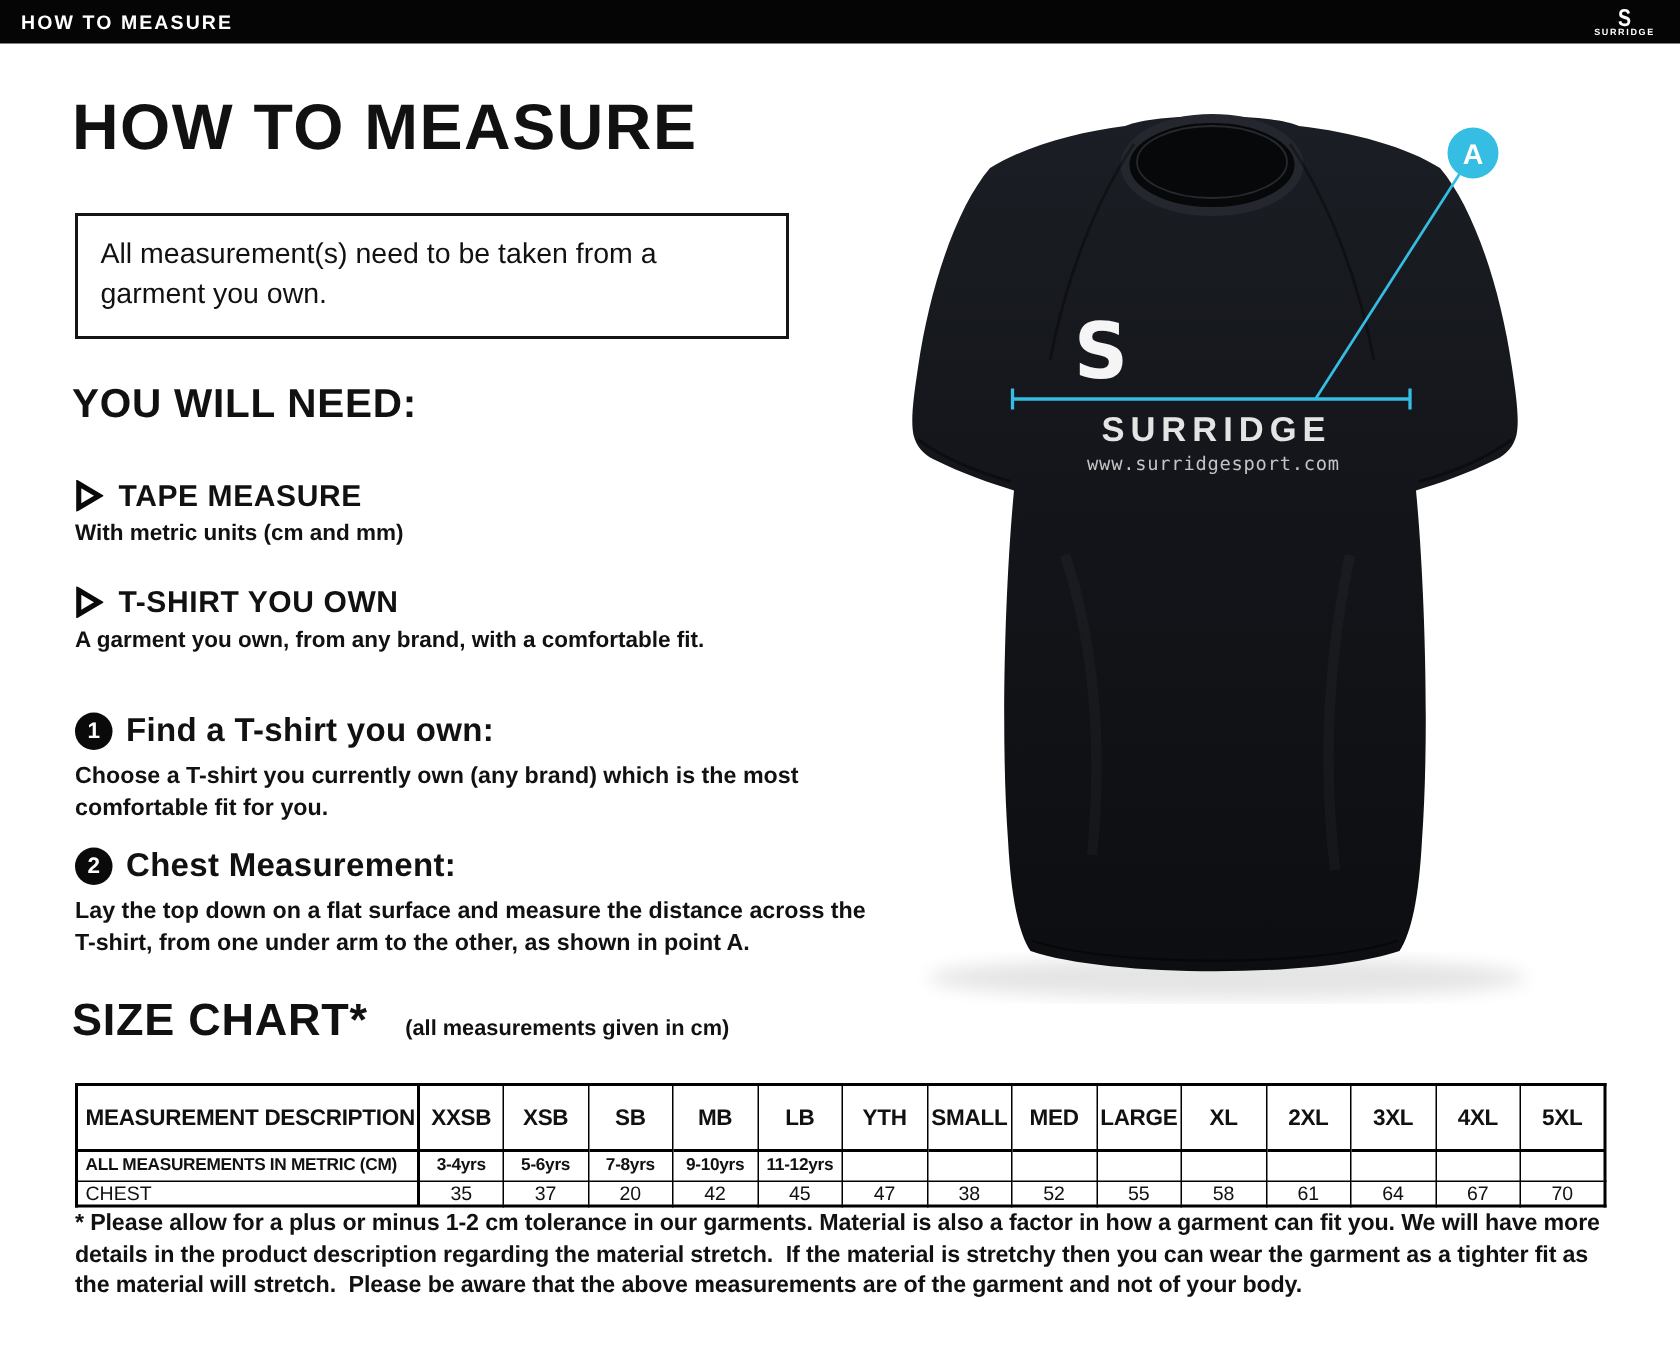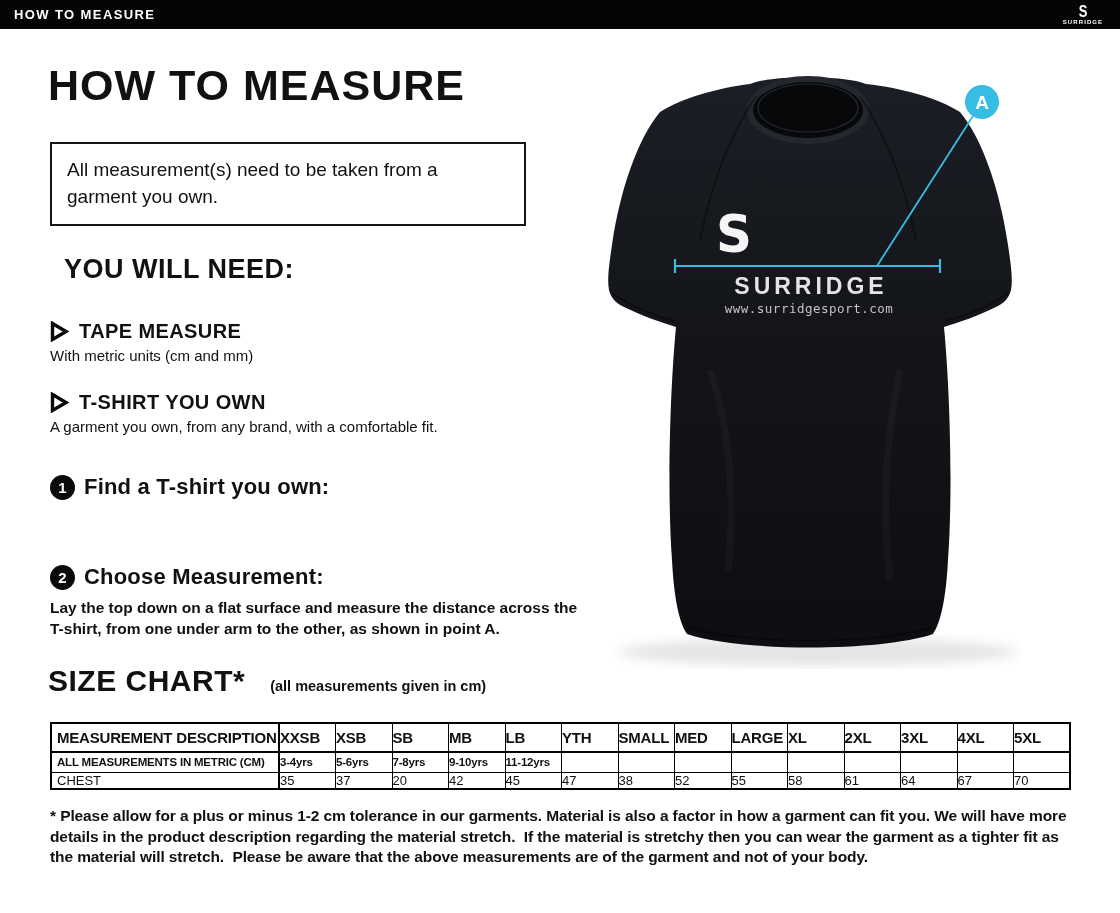--- a/index.html
+++ b/index.html
@@ -17,25 +17,25 @@
                        display:block; transform:scaleY(1.25); }
   .topbar-logo .name { color:#fff; font-size:6px; font-weight:700; letter-spacing:1.1px;
                        display:block; margin-top:1px; }
 
   
   .page-title { left:48px; top:64px; font-size:43px; font-weight:800;
                 letter-spacing:1px; line-height:1; }
   .notice-box { left:50px; top:142px; width:476px; border:2.5px solid #151515;
                 padding:13px 15px; }
   .notice-text { font-size:19px; font-weight:400; line-height:1.42; }
-  .ywn-heading { left:64px; top:254px; font-size:27px; font-weight:800; letter-spacing:.5px;text-align:center; }
-
-  .need-item-title { display:flex; align-items:center; gap:10px;
+  .ywn-heading { left:48px; top:254px; font-size:27px; font-weight:800; letter-spacing:.5px;text-align:center; }
+
+  .need-item-title { display:flex; gap:10px;
                      font-size:20px; font-weight:800; letter-spacing:.4px; }
-  .need-item-desc  { font-size:15px; font-weight:400; margin-top:4px; }
+  .need-item-desc  { font-size:15px; font-weight:700; margin-top:4px; }
   .need-1 { left:50px; top:320px; }
   .need-2 { left:50px; top:391px; }
 
   .step { left:50px; }
   .step-1 { top:474px; }
   .step-2 { top:564px; }
   .step-head { display:flex; align-items:center; gap:9px; }
   .step-badge { width:25px; height:25px; border-radius:50%; background:#0a0a0a;
                 color:#fff; font-size:15px; font-weight:700;
                 display:flex; align-items:center; justify-content:center; flex:0 0 25px; }
@@ -44,23 +44,23 @@
                 margin-top:8px; width:530px; }
 
   .sc-heading-row { left:48px; top:664px; display:flex; align-items:baseline; gap:9px; }
   .sc-heading { font-size:30px; font-weight:800; letter-spacing:.5px; }
   .sc-subheading { font-size:14.5px; font-weight:700;margin-left:16px; }
 
   
   .size-table-wrap { left:50px; top:722px; width:1021px; }
   table.size { border-collapse:collapse; width:100%; table-layout:fixed;
                border:2px solid #000; }
-  table.size th, table.size td { border:1px solid #000; text-align:left;
+  table.size th, table.size td { border:1px solid #000; text-align:center;
                overflow:hidden; white-space:nowrap; }
-  table.size th { font-size:15px; font-weight:700; height:29px;
+  table.size th { font-size:15px; font-weight:700; height:44px;
                   border-bottom:2px solid #000; letter-spacing:-.2px;margin-top:10px; }
   table.size th.desc, table.size td.desc { text-align:left; padding-left:5px;
                   border-right:2px solid #000; }
   table.size tr.metric td { font-size:11.5px; font-weight:700; height:20px; letter-spacing:-.2px; }
   table.size tr.chest  td { font-size:13px; font-weight:400; height:17px; }
 
   .footnote { left:50px; top:806px; width:1024px; font-size:15.5px; font-weight:700;
               line-height:1.33; white-space:pre-wrap; letter-spacing:-.1px; }
 
   
@@ -103,26 +103,27 @@
     <span>T-SHIRT YOU OWN</span>
   </div>
   <div class="need-item-desc">A garment you own, from any brand, with a comfortable fit.</div>
 </div>
 
 <div class="abs step step-1">
   <div class="step-head">
     <div class="step-badge">1</div>
     <div class="step-title">Find a T-shirt you own:</div>
   </div>
+  <div class="step-desc">Choose a T-shirt you currently own (any brand) which is the most comfortable fit for you.</div>
 </div>
 
 <div class="abs step step-2">
   <div class="step-head">
     <div class="step-badge">2</div>
-    <div class="step-title">Choose Measurement:</div>
+    <div class="step-title">Chest Measurement:</div>
   </div>
   <div class="step-desc">Lay the top down on a flat surface and measure the distance across the T-shirt, from one under arm to the other, as shown in point A.</div>
 </div>
 
 <div class="abs sc-heading-row">
   <span class="sc-heading">SIZE CHART*</span>
   <span class="sc-subheading">(all measurements given in cm)</span>
 </div>
 
 <div class="abs size-table-wrap">

